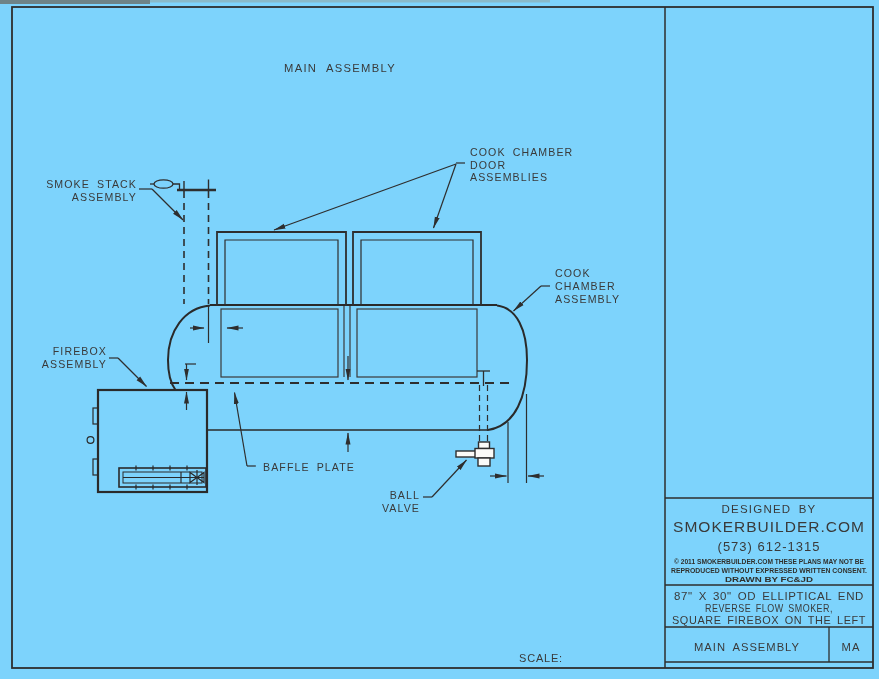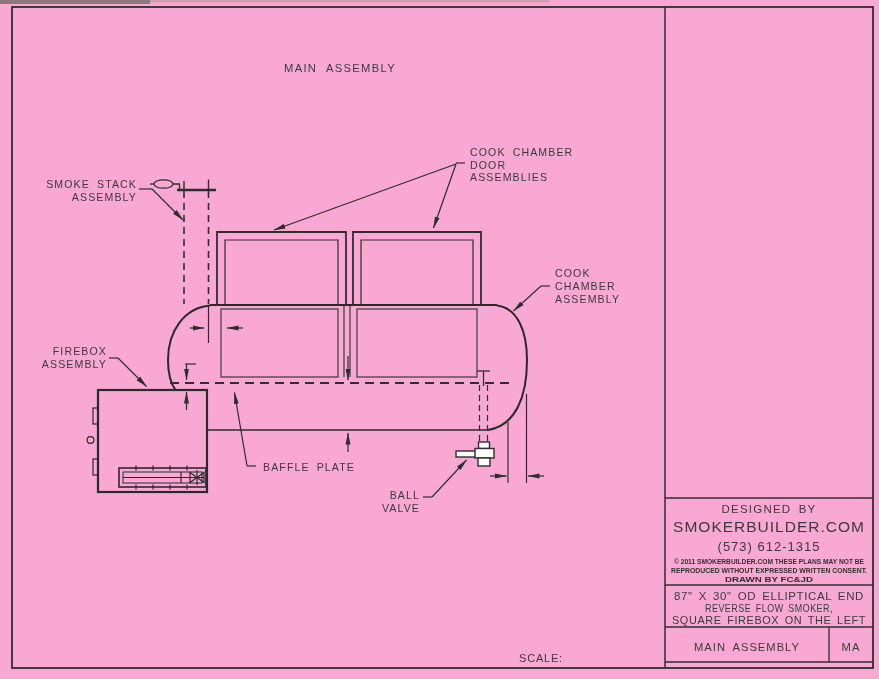--- a/index.html
+++ b/index.html
@@ -1,19 +1,19 @@
 <!DOCTYPE html>
 <html><head>
 <meta charset="utf-8">
 <style>
   html,body{margin:0;padding:0;background:#e8e6e0;}
   .sheet{
     position:relative;
     width:879px;height:679px;
-    background:#f9a8d4;
+    background:#7dd3fc;
     overflow:hidden;
     font-family:"Liberation Sans", sans-serif;
   }
   svg{position:absolute;left:0;top:0;}
   svg text{
     fill:#3a3a3a;
     font-family:"Liberation Sans", sans-serif;
   }
   .callout{font-size:10.6px;letter-spacing:1.1px;word-spacing:3px;}
   .viewtitle{font-size:11.2px;letter-spacing:1.3px;word-spacing:5px;}

